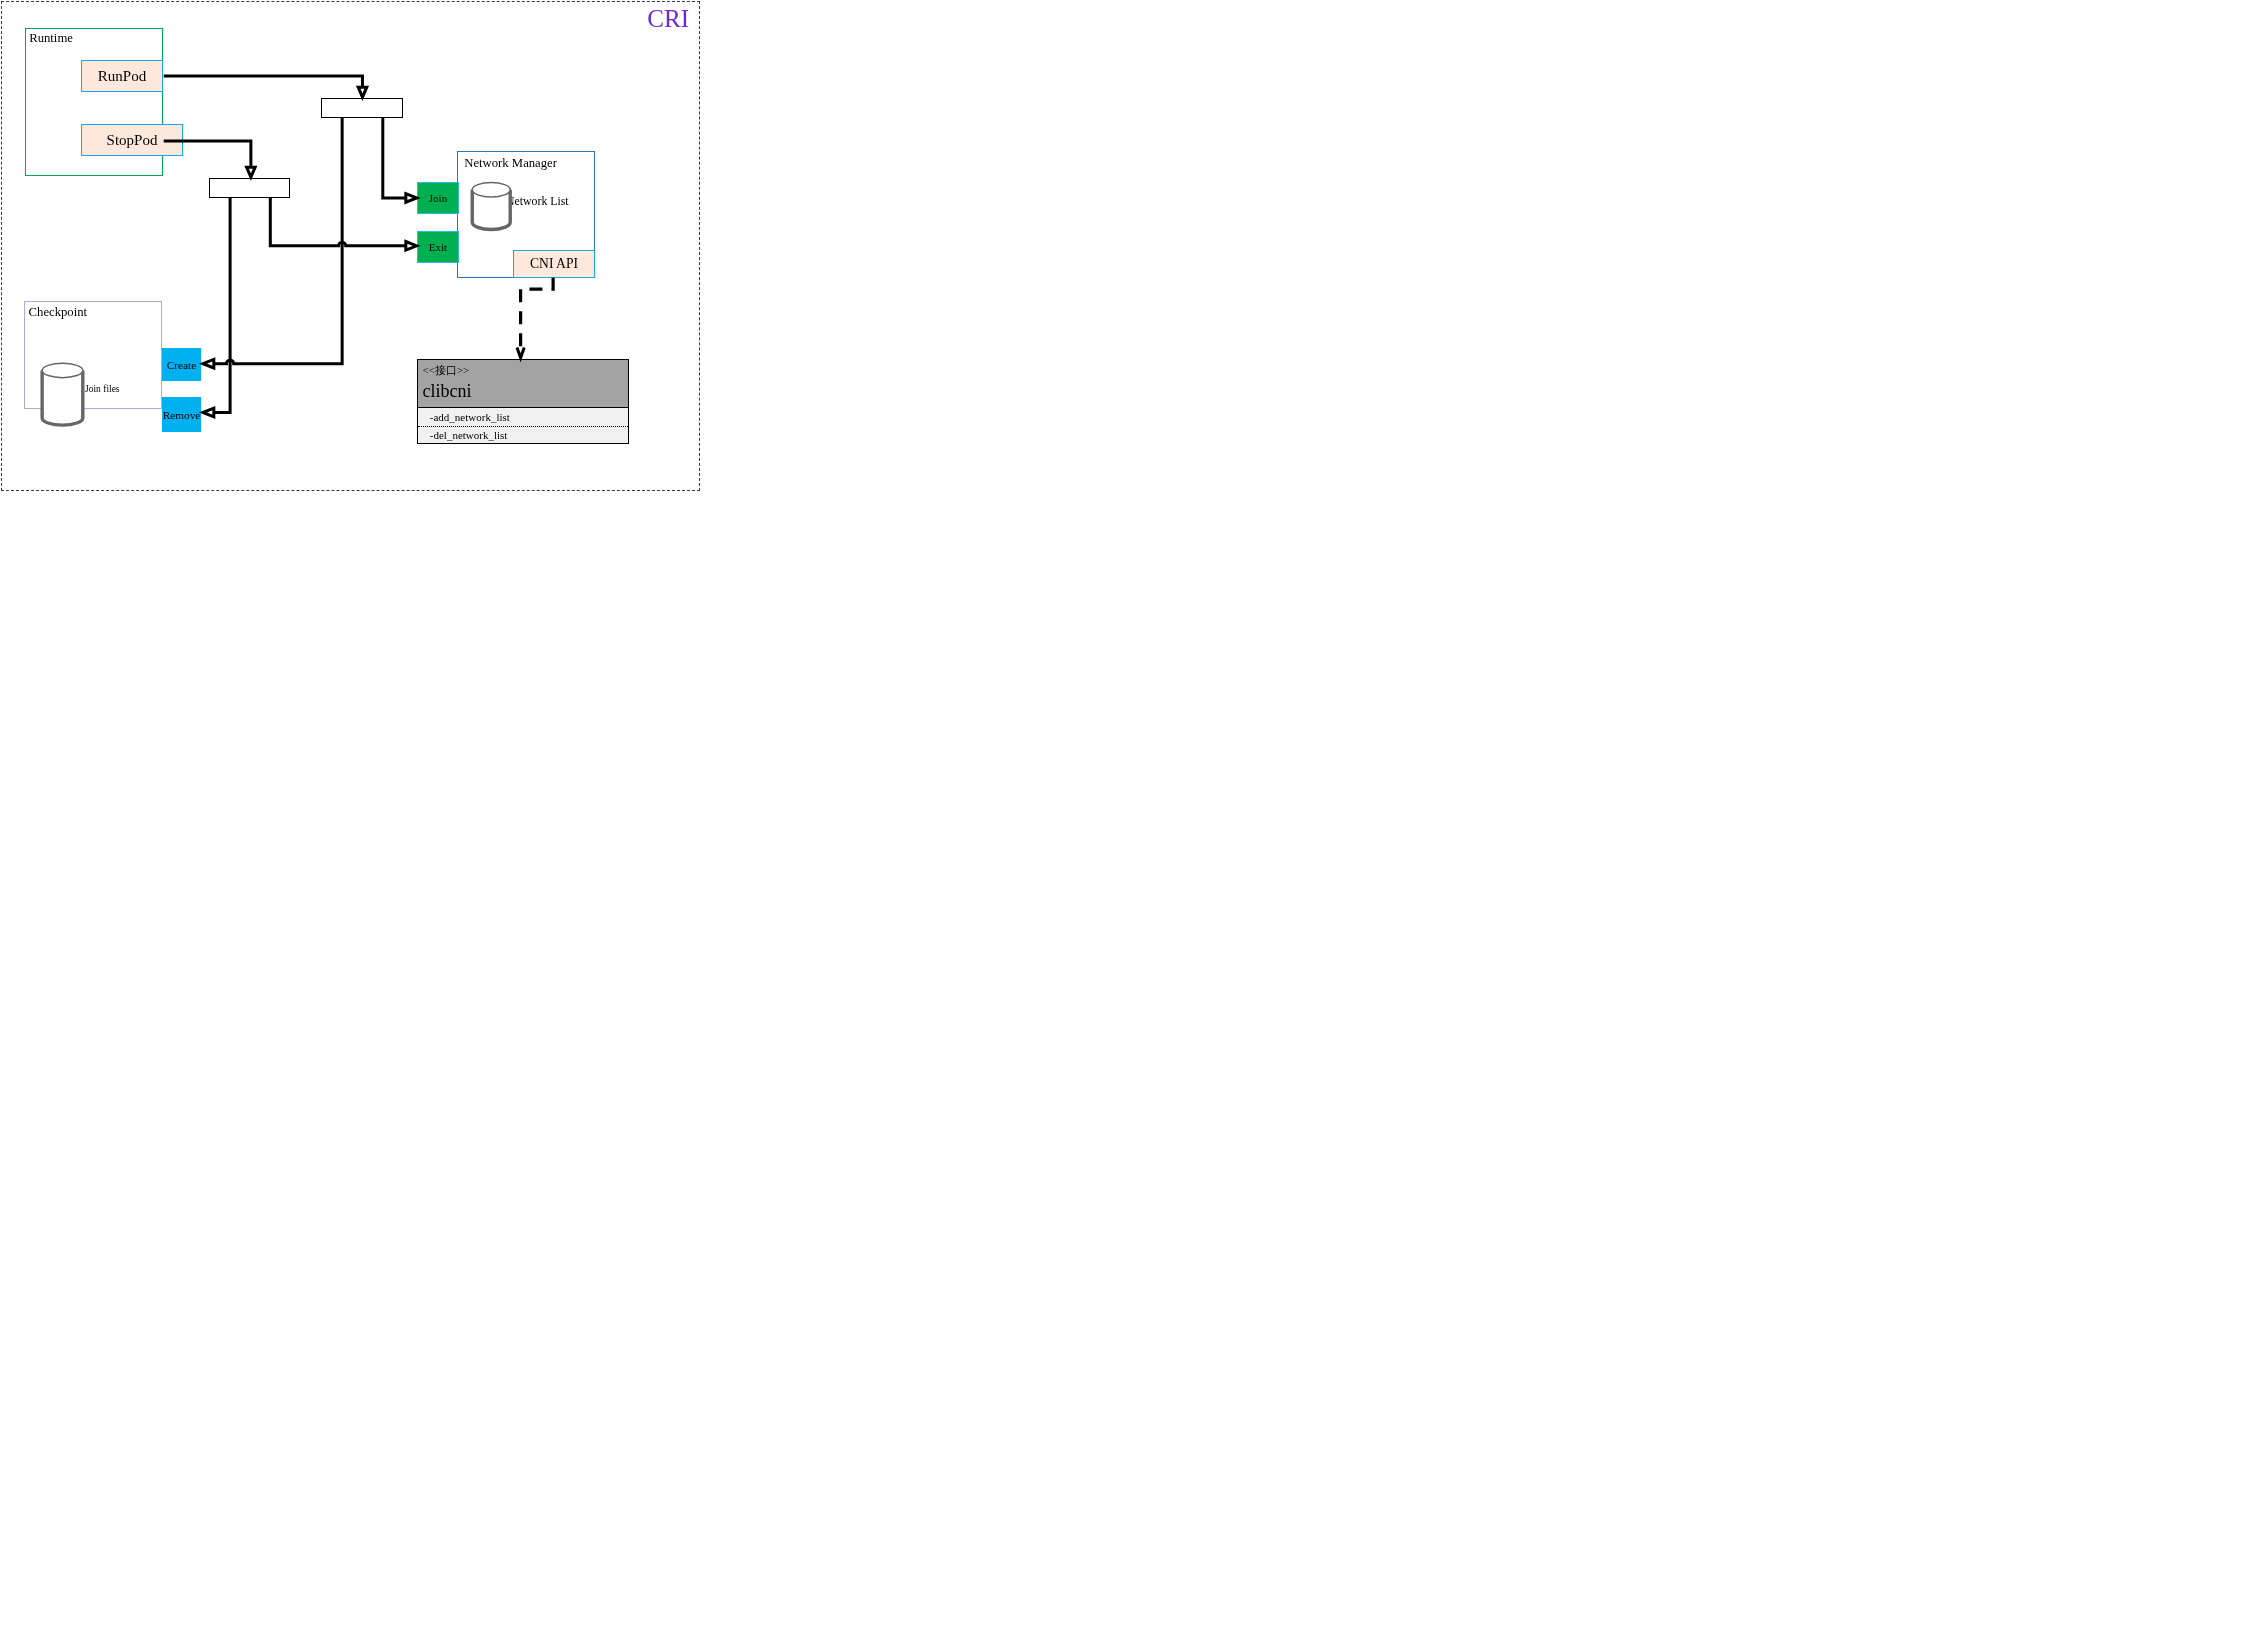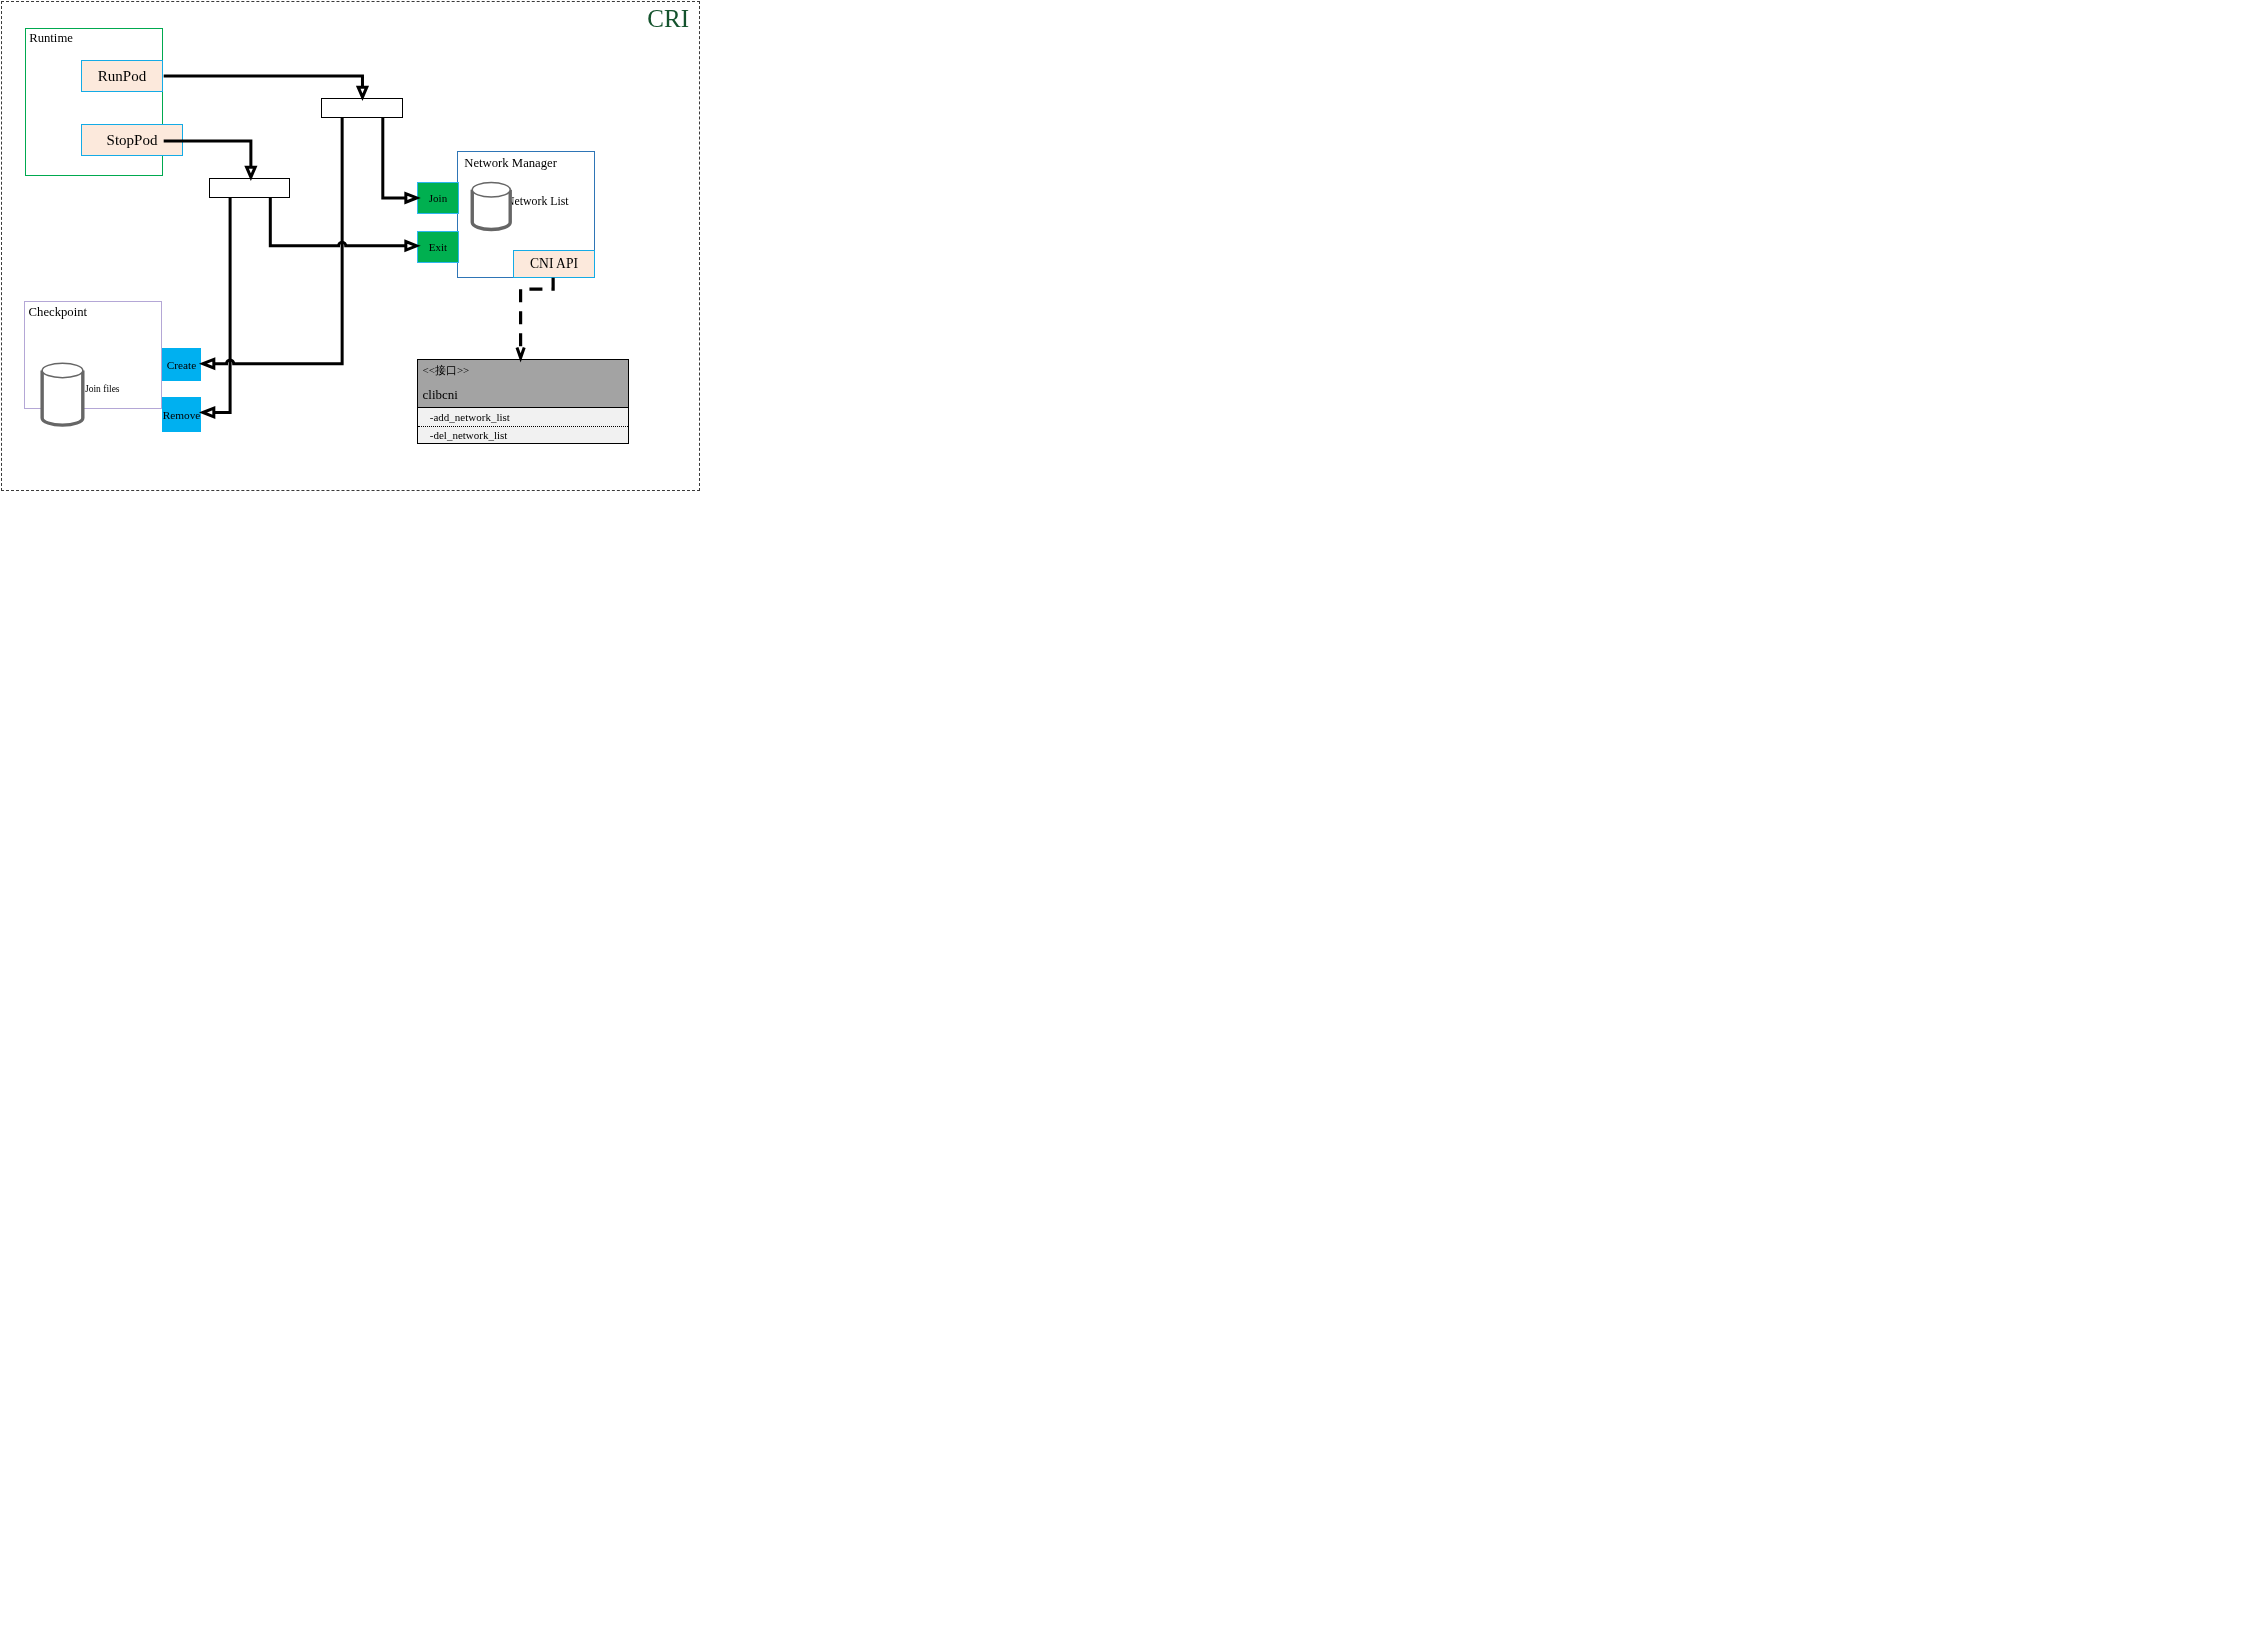--- a/index.html
+++ b/index.html
@@ -45,33 +45,33 @@
   #cp-store-label{left:85px;top:384px;font-size:9.5px;}
   #create{left:162px;top:348px;width:39px;height:33px;}
   #remove{left:162px;top:397px;width:39px;height:35px;text-align:right;}
   .store-label{position:absolute;color:#000;white-space:nowrap;}
   #clibcni{
     left:417px;top:359px;width:212px;height:85px;
     border:1.4px solid #000;background:#a3a3a3;
   }
   #clibcni-head{position:absolute;left:0;top:0;right:0;height:47px;padding:2.7px 4.5px;}
   #iface-stereotype{font-size:11px;line-height:1.3;}
-  #iface-name{font-size:13px;margin-top:10px;}
+  #iface-name{font-size:18px;margin-top:4px;}
   #clibcni-methods{
     position:absolute;left:0;right:0;bottom:0;top:47px;
     background:#F1F1F1;border-top:1.4px solid #000;
   }
   .method-row{
     height:17.6px;display:flex;align-items:center;
     padding-left:11.8px;font-size:11px;color:#000;white-space:nowrap;
   }
   .method-row.first{border-bottom:1.1px dotted #000;}
   #cri{
     left:644px;top:6.3px;width:45px;height:27px;
-    font-size:25px;line-height:1.0;color:#14532d;
+    font-size:25px;line-height:1.0;color:#6d28d9;
     text-align:right;white-space:nowrap;
   }
   #wires{position:absolute;left:0;top:0;width:701px;height:492px;pointer-events:none;}
   #wires path,#wires polyline{vector-effect:non-scaling-stroke;}
 </style>
 </head>
 <body>
 
 <div id="canvas">
   <div id="frame"></div>

